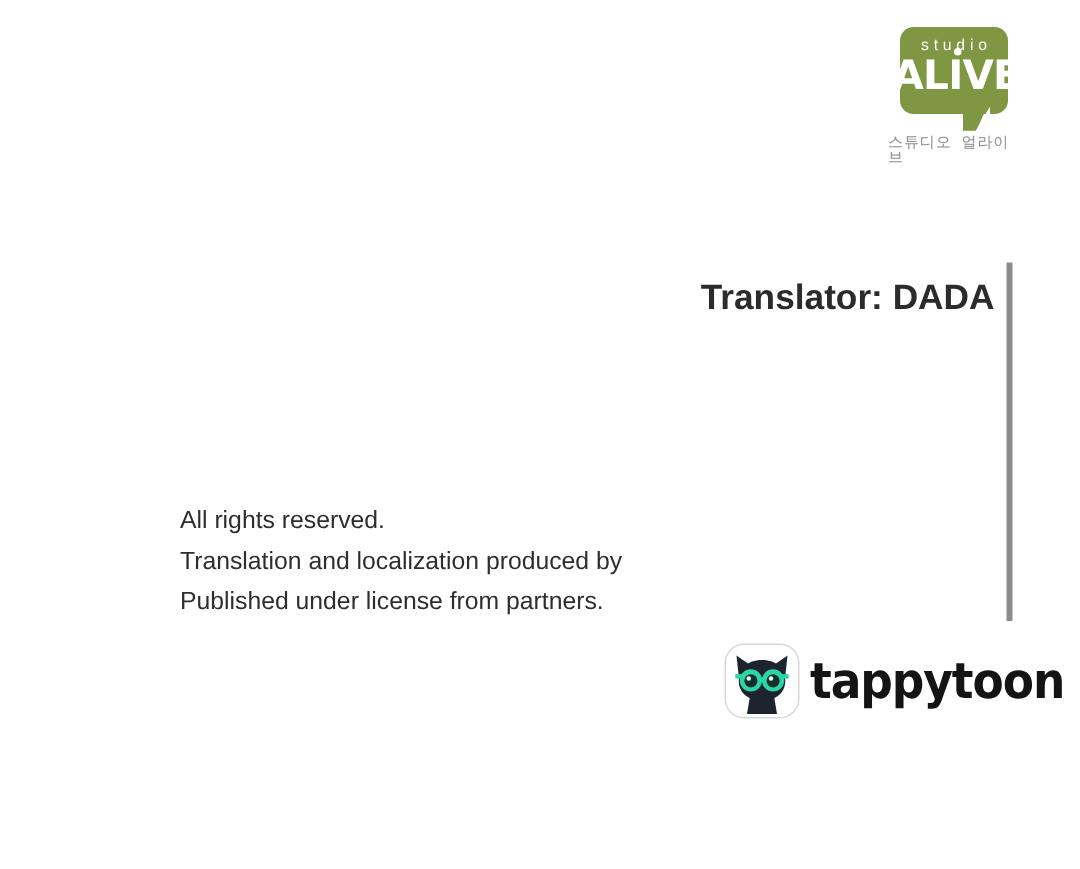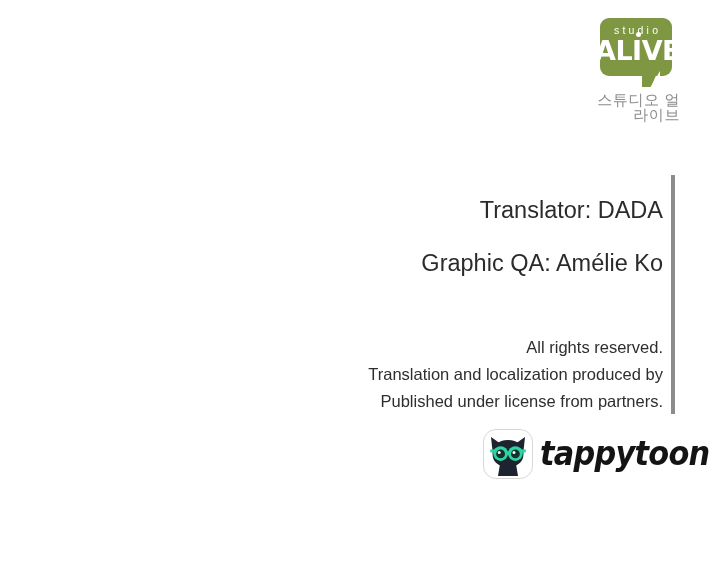--- a/index.html
+++ b/index.html
@@ -92,25 +92,26 @@
     width: 5px;
     height: 5px;
     border-radius: 50%;
     background: #ffffff;
   }
   .studio-kr {
     position: absolute;
     left: 0;
     top: 74px;
     width: 88px;
-    text-align: right;
+    text-align: left;
     color: #8c8c8c;
-    font-size: 15px;
+    font-size: 10px;
     letter-spacing: 0.6px;
     line-height: 1;
+    font-family: Liberation Mono, monospace;
   }
 
   
   .divider {
     position: absolute;
     left: 671px;
     top: 175px;
     width: 4px;
     height: 239px;
     background: #8c8c8c;
@@ -122,48 +123,45 @@
     left: 120px;
     top: 178px;
     width: 543px;
     text-align: right;
     color: #2b2b2b;
   }
   .credits .line {
     font-size: 23.5px;
     line-height: 41px;
     white-space: nowrap;
-    font-weight: 400;
-    margin-top: 12px;
+    font-weight: 700;
   }
 
   
   .legal {
     position: absolute;
     left: 120px;
     top: 334px;
     width: 543px;
-    text-align: right;
     color: #2e2e2e;
   }
   .legal .line {
     font-size: 16.5px;
     line-height: 27px;
     white-space: nowrap;
     font-weight: 400;
   }
 
   
   .tappy {
     position: absolute;
     left: 483px;
     top: 427px;
     width: 192px;
     height: 54px;
-    font-style: italic;
   }
   .tappy-tile {
     position: absolute;
     left: 0;
     top: 2px;
     width: 48px;
     height: 48px;
     background: #ffffff;
     border: 1px solid #d8d8d8;
     border-radius: 13px;
@@ -202,21 +200,20 @@
       <span>ALIVE</span>
       <span class="dot"></span>
     </div>
     <div class="studio-kr">스튜디오 얼라이브</div>
   </div>
 
   <div class="divider"></div>
 
   <div class="credits">
     <div class="line">Translator: DADA</div>
-    <div class="line">Graphic QA: Amélie Ko</div>
   </div>
 
   <div class="legal">
     <div class="line">All rights reserved.</div>
     <div class="line">Translation and localization produced by</div>
     <div class="line">Published under license from partners.</div>
   </div>
 
   <div class="tappy">
     <div class="tappy-tile">

